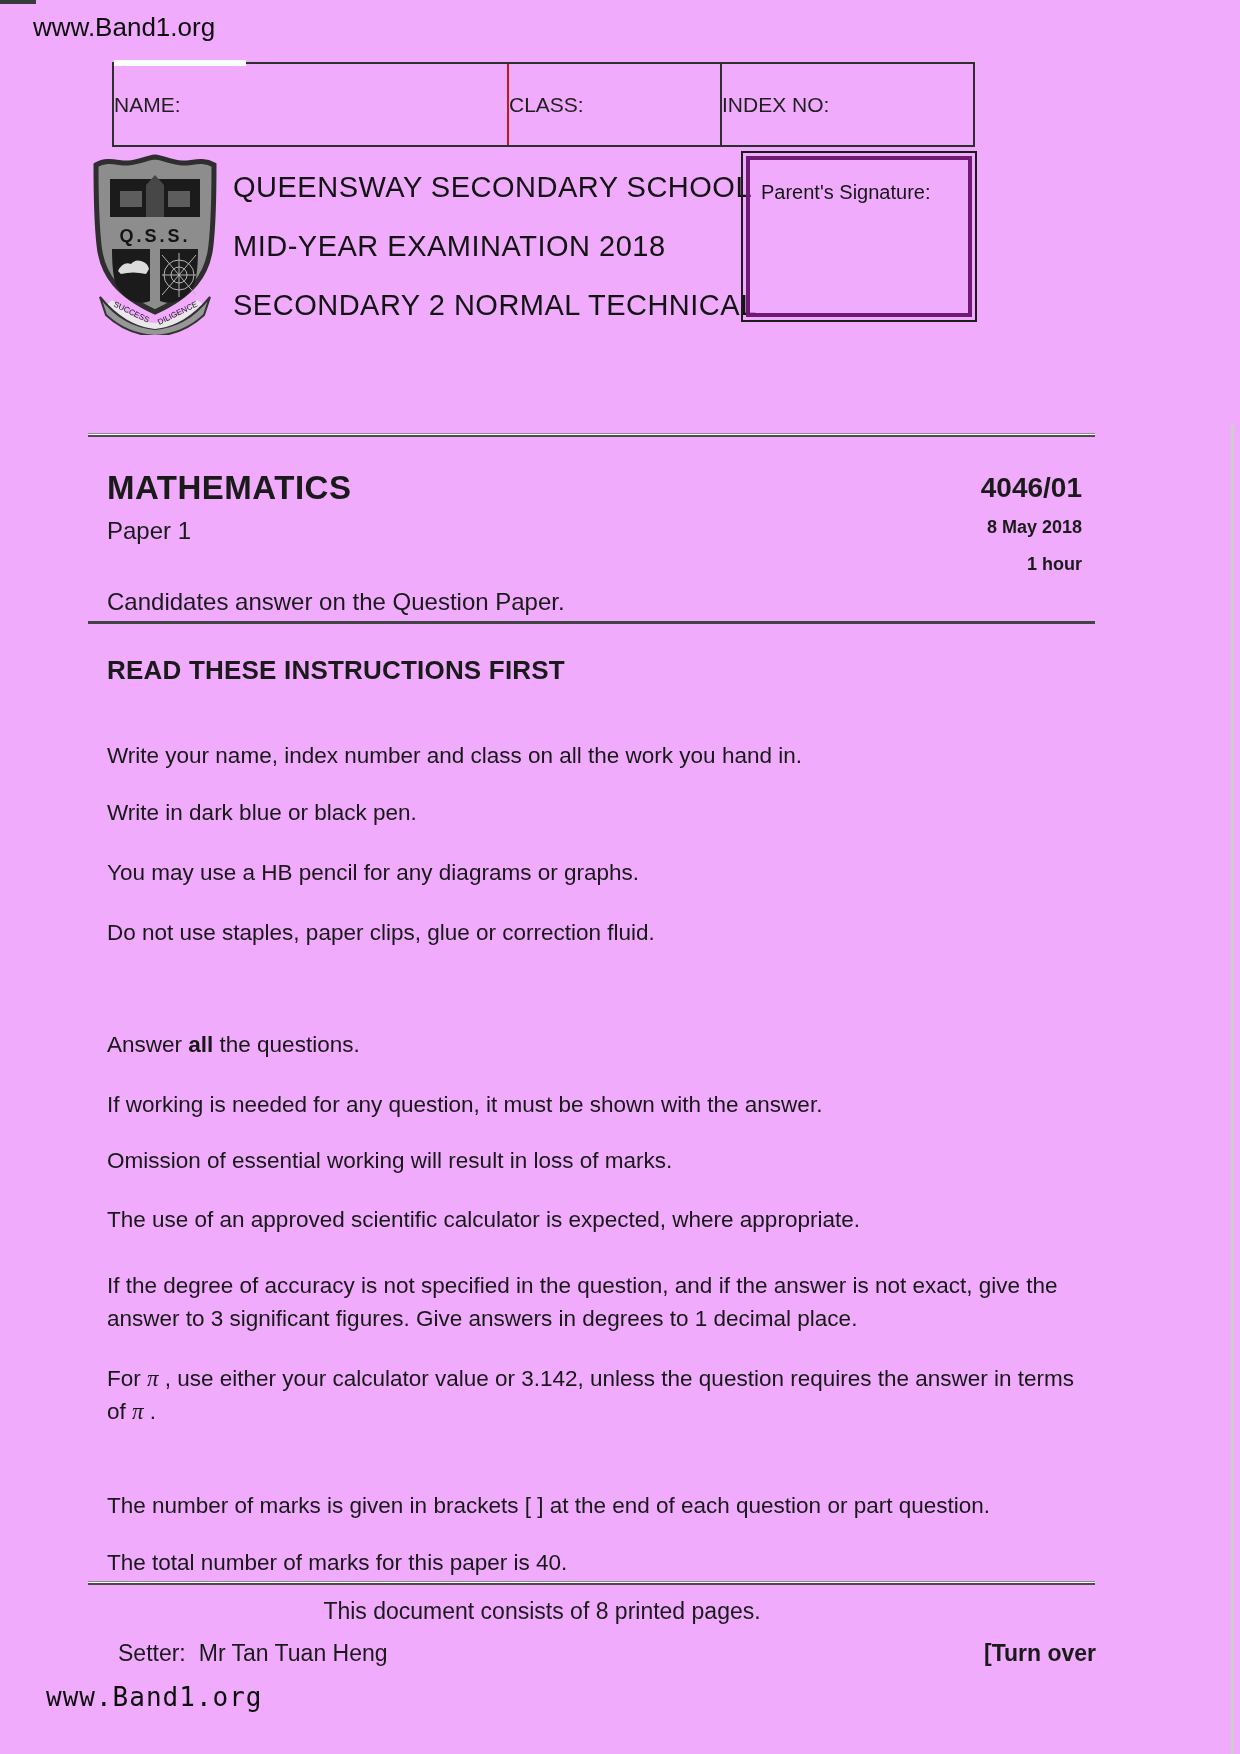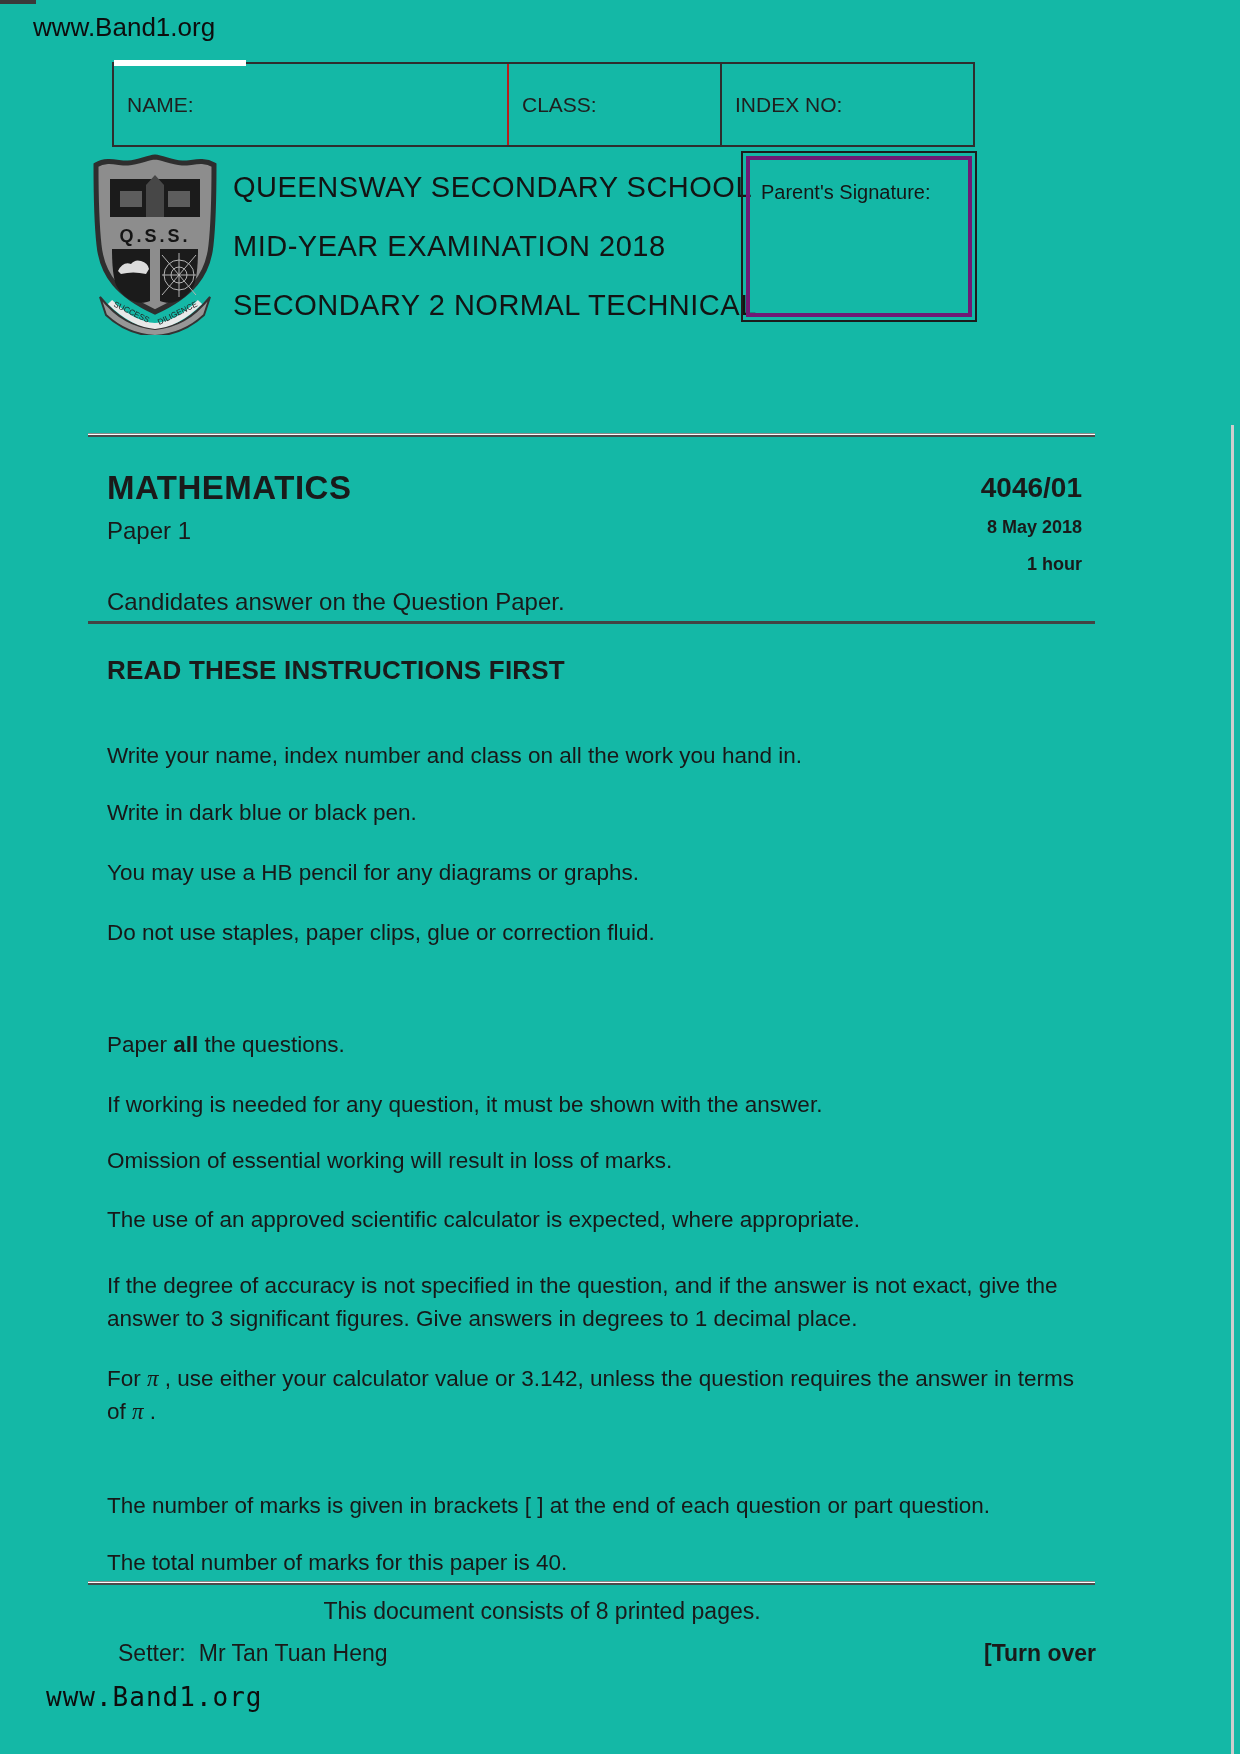--- a/index.html
+++ b/index.html
@@ -1,27 +1,27 @@
 <!DOCTYPE html>
 <html><head>
 <meta charset="utf-8">
 <style>
   html,body{margin:0;padding:0;background:#e8e8e8;}
-  .page{position:relative;width:1240px;height:1754px;background:#14b8a6;
+  .page{position:relative;width:1240px;height:1754px;background:#f0abfc;
         font-family:"Liberation Sans",sans-serif;color:#1a1a1a;overflow:hidden;}
   .abs{position:absolute;}
 
   .corner-mark{left:0;top:0;width:36px;height:4px;background:#3a3a3a;}
   .wm-top{left:33px;top:12px;font-size:26px;color:#0d0d0d;}
   .wm-bottom{left:46px;top:1682px;font-family:"DejaVu Sans Mono",monospace;
              font-size:26px;letter-spacing:1px;color:#0d0d0d;}
 
   .student-table{left:112px;top:62px;width:863px;height:85px;display:flex;
                  border:2px solid #2e2e2e;box-sizing:border-box;}
-  .cell{display:flex;align-items:center;padding-left:13px;font-size:21px;color:#1f1f1f;box-sizing:border-box;text-align:center;}
+  .cell{display:flex;align-items:center;font-size:21px;color:#1f1f1f;box-sizing:border-box;text-align:center;}
   .cell-name{width:393px;}
   .cell-class{width:213px;border-left:2px solid #b91c1c;}
   .cell-index{flex:1;border-left:2px solid #2e2e2e;}
   .table-patch{left:114px;top:60px;width:132px;height:6px;background:#fefefe;z-index:2;}
 
   .crest{left:84px;top:149px;}
 
   .school-block{left:233px;top:172px;width:560px;}
   .school-line{font-size:29px;line-height:31px;margin:0 0 28px 0;color:#131313;
                letter-spacing:.5px;white-space:nowrap;}
@@ -137,21 +137,21 @@
 
   <div id="rule2" class="abs rule rule-single"></div>
 
   <div class="abs read-heading">READ THESE INSTRUCTIONS FIRST</div>
 
   <p id="p1" class="para">Write your name, index number and class on all the work you hand in.</p>
   <p id="p2" class="para">Write in dark blue or black pen.</p>
   <p id="p3" class="para">You may use a HB pencil for any diagrams or graphs.</p>
   <p id="p4" class="para">Do not use staples, paper clips, glue or correction fluid.</p>
 
-  <p id="p-answer" class="para"><span>Paper </span><span class="b">all</span><span> the questions.</span></p>
+  <p id="p-answer" class="para"><span>Answer </span><span class="b">all</span><span> the questions.</span></p>
 
   <p id="p5" class="para">If working is needed for any question, it must be shown with the answer.</p>
   <p id="p6" class="para">Omission of essential working will result in loss of marks.</p>
   <p id="p7" class="para">The use of an approved scientific calculator is expected, where appropriate.</p>
   <p id="p8" class="para two-line">If the degree of accuracy is not specified in the question, and if the answer is not exact, give the answer to 3 significant figures. Give answers in degrees to 1 decimal place.</p>
 
   <p id="p-pi" class="para two-line"><span>For </span><span class="pi">π</span><span> , use either your calculator value or 3.142, unless the question requires the answer in terms of </span><span class="pi">π</span><span> .</span></p>
 
   <p id="p9" class="para">The number of marks is given in brackets [ ] at the end of each question or part question.</p>
   <p id="p10" class="para">The total number of marks for this paper is 40.</p>

